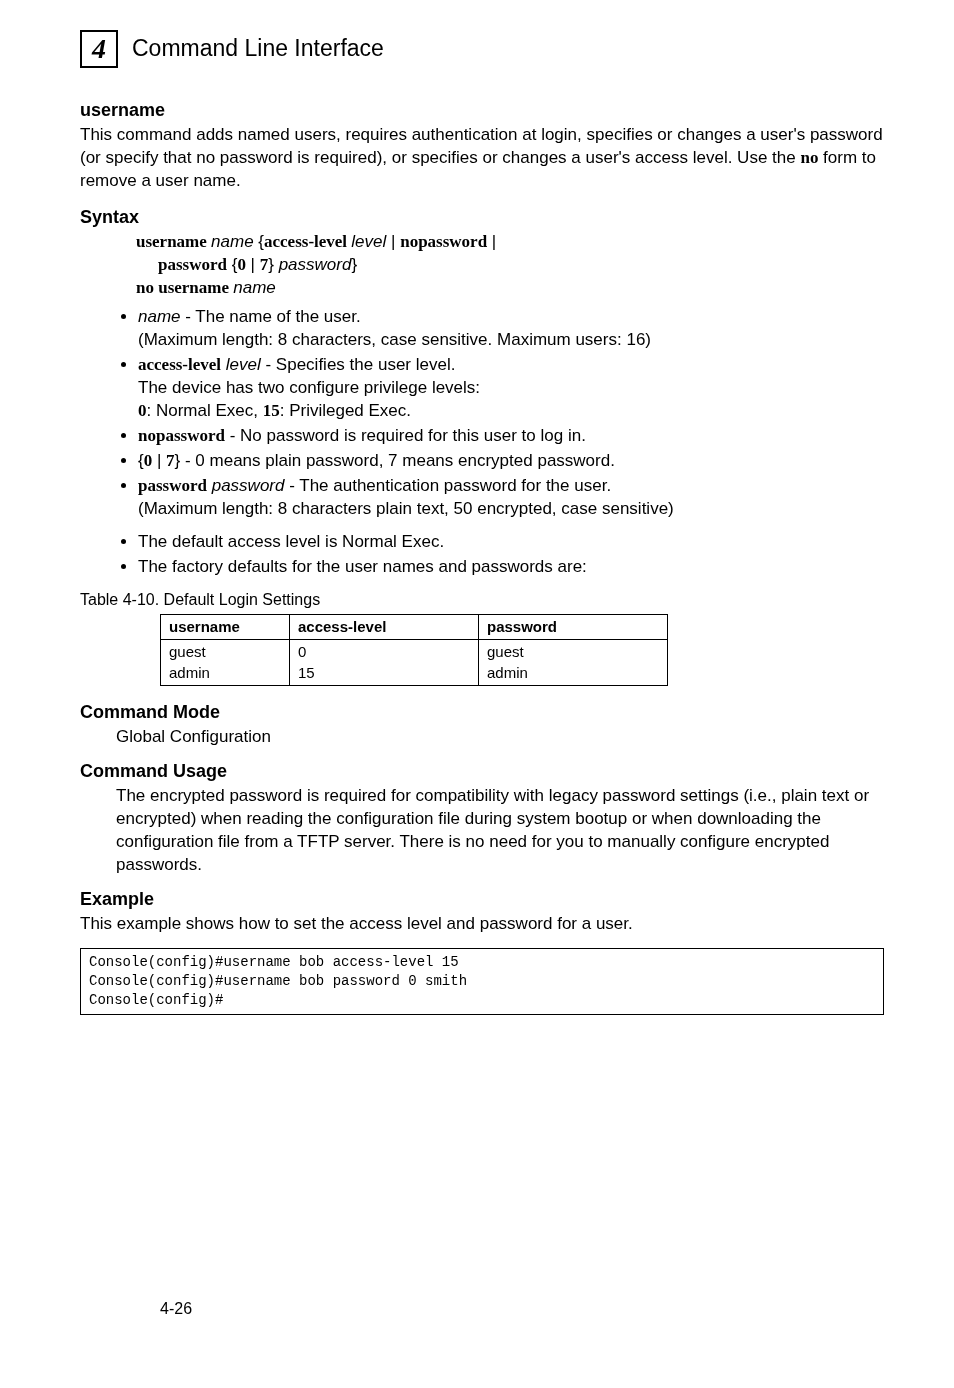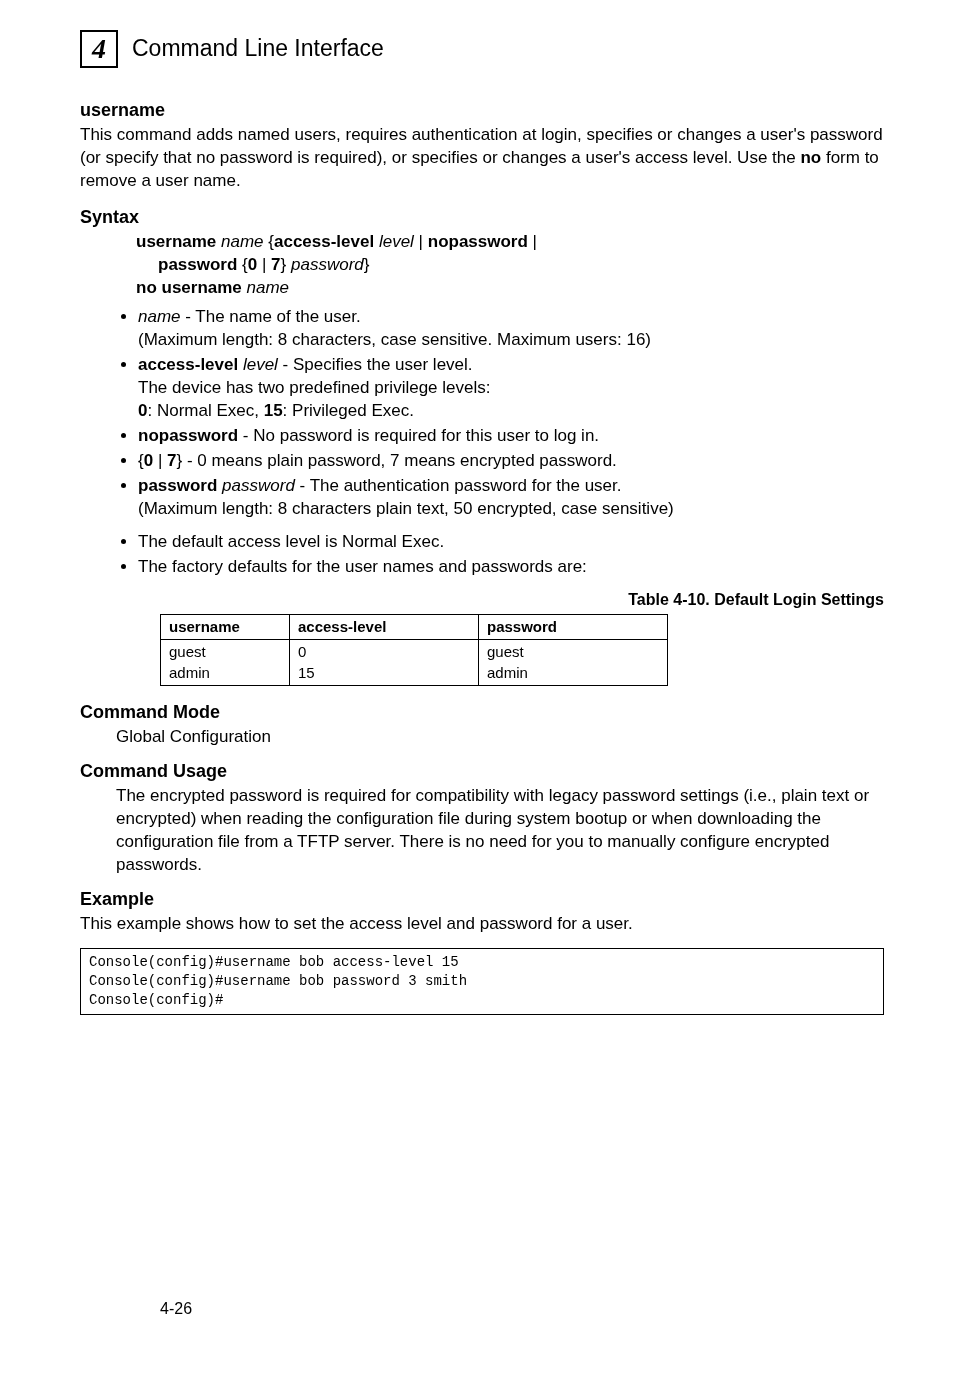--- a/index.html
+++ b/index.html
@@ -59,24 +59,24 @@
     margin-bottom: 4px;
   }
   ul.bullets {
     margin: 2px 0 10px 36px;
     padding-left: 22px;
   }
   ul.bullets li {
     margin-bottom: 2px;
   }
   .em { font-style: italic; }
-  .b { font-weight: bold; }
+  .b { font-weight: bold; font-family: Liberation Serif, serif; }
   .table-caption {
-    text-align: right;
-    font-weight: bold;
+    text-align: left;
+    font-weight: normal;
     font-size: 16px;
     margin-top: 4px;
     margin-bottom: 4px;
   }
   table.login {
     border-collapse: collapse;
     margin-left: 80px;
     margin-bottom: 14px;
     font-size: 15px;
   }
@@ -138,21 +138,21 @@
     </div>
   </div>
 
   <ul class="bullets">
     <li>
       <span class="em">name</span><span> - The name of the user.</span><br>
       <span>(Maximum length: 8 characters, case sensitive. Maximum users: 16)</span>
     </li>
     <li>
       <span class="b">access-level</span><span class="em"> level</span><span> - Specifies the user level.</span><br>
-      <span>The device has two predefined privilege levels:</span><br>
+      <span>The device has two configure privilege levels:</span><br>
       <span class="b">0</span><span>: Normal Exec, </span><span class="b">15</span><span>: Privileged Exec.</span>
     </li>
     <li>
       <span class="b">nopassword</span><span> - No password is required for this user to log in.</span>
     </li>
     <li>
       <span>{</span><span class="b">0</span><span> | </span><span class="b">7</span><span>} - 0 means plain password, 7 means encrypted password.</span>
     </li>
     <li>
       <span class="b">password</span><span class="em"> password</span><span> - The authentication password for the user.</span><br>
@@ -192,17 +192,17 @@
 
   <div class="h-section">Command Mode</div>
   <div class="indent-block">Global Configuration</div>
 
   <div class="h-section">Command Usage</div>
   <div class="indent-block">The encrypted password is required for compatibility with legacy password settings (i.e., plain text or encrypted) when reading the configuration file during system bootup or when downloading the configuration file from a TFTP server. There is no need for you to manually configure encrypted passwords.</div>
 
   <div class="h-section">Example</div>
   <p class="intro">This example shows how to set the access level and password for a user.</p>
   <div class="code-box">Console(config)#username bob access-level 15
-Console(config)#username bob password 3 smith
+Console(config)#username bob password 0 smith
 Console(config)#</div>
 
   <div class="page-num">4-26</div>
 </div>
 
 </body></html>

